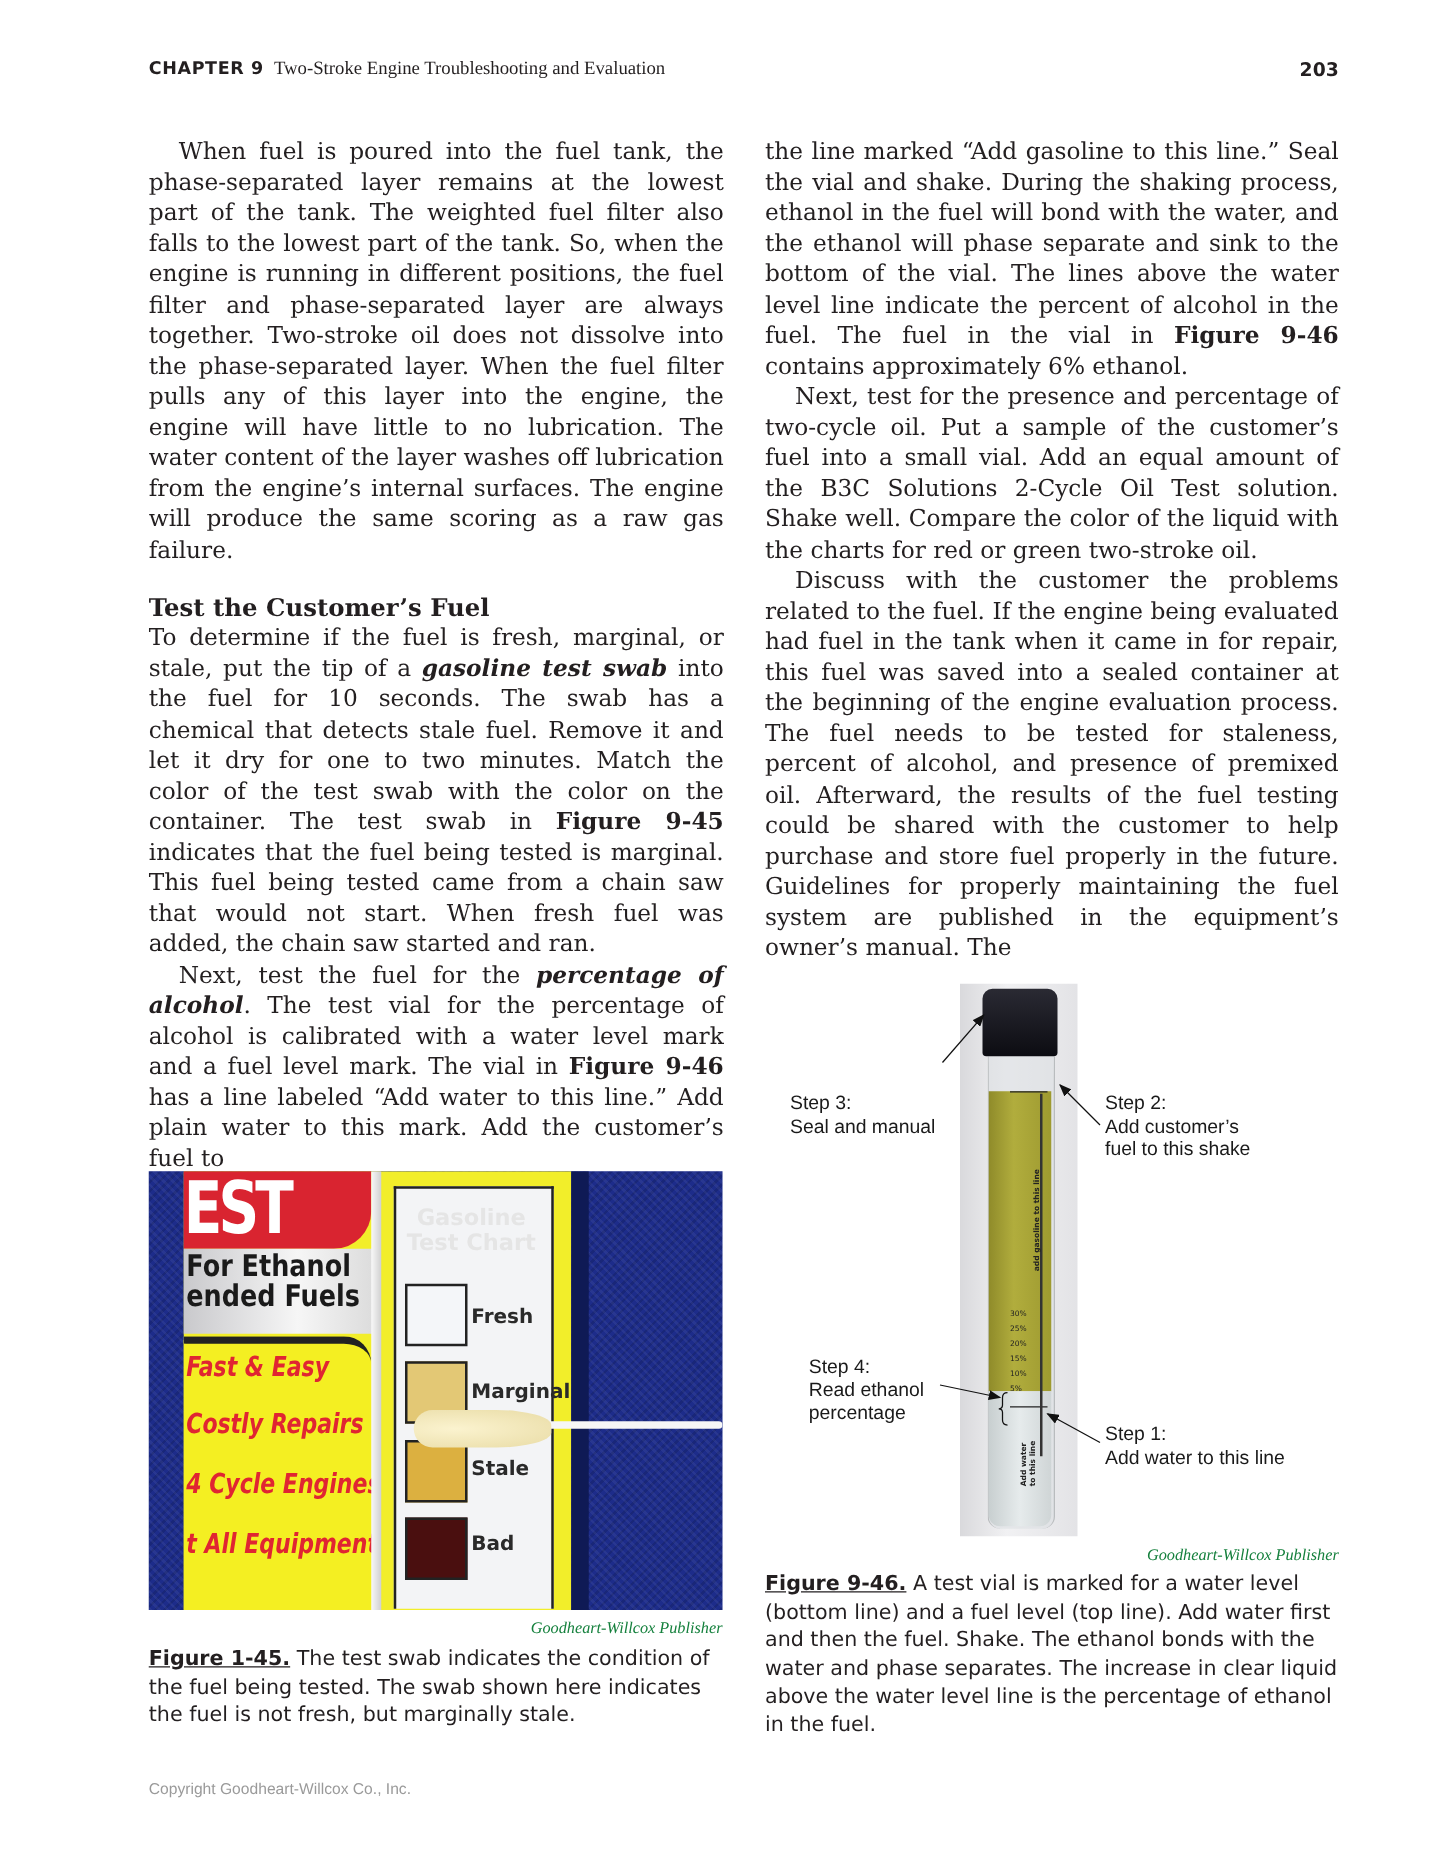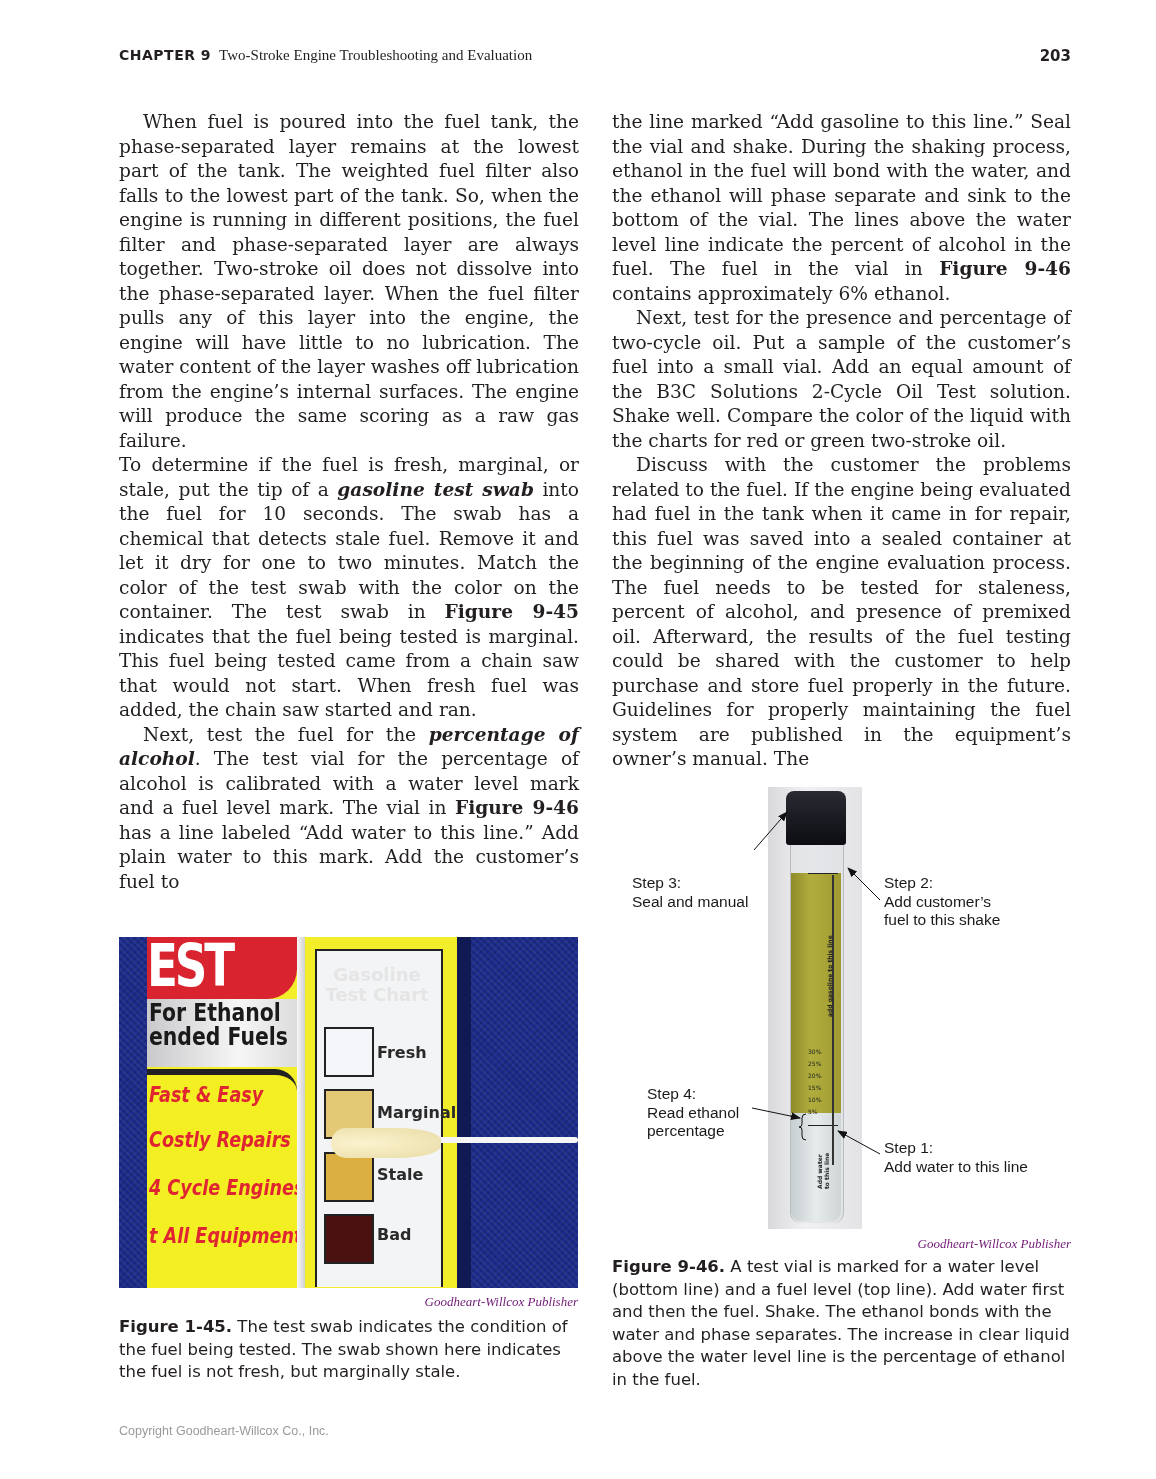--- a/index.html
+++ b/index.html
@@ -29,23 +29,23 @@
   .fig45 .redtxt { position: absolute; left: 30px; font-family: "DejaVu Sans", sans-serif; font-weight: bold; font-style: italic; font-size: 22px; color: #e02532; white-space: nowrap; transform: scaleX(0.8); transform-origin: left; }
   .fig45 .divider { position: absolute; left: 178px; top: 0; width: 8px; height: 351px; background: linear-gradient(90deg, #f8f8f8, #d0d0d0); }
   .fig45 .chart { position: absolute; left: 196px; top: 12px; width: 124px; height: 336px; background: #f3f4f6; border: 2px solid #222; border-bottom: none; }
   .fig45 .charttitle { position: absolute; left: 196px; top: 28px; width: 124px; text-align: center; font-family: "DejaVu Sans", sans-serif; font-weight: bold; font-size: 18px; line-height: 20px; color: #e5e5e5; }
   .fig45 .sw { position: absolute; left: 205px; width: 46px; height: 46px; border: 2px solid #222; }
   .fig45 .swl { position: absolute; left: 258px; font-family: "DejaVu Sans", sans-serif; font-weight: bold; font-size: 16px; color: #2a2a2a; }
   .fig45 .stick { position: absolute; left: 260px; top: 200px; width: 199px; height: 6px; background: #f6f6f6; border-radius: 3px; }
   .fig45 .swab { position: absolute; left: 212px; top: 191px; width: 110px; height: 30px; background: radial-gradient(ellipse at 30% 50%, #fbf3cf, #e9dca6); border-radius: 15px 40% 40% 15px; }
   .fig45 .darkstrip { position: absolute; left: 338px; top: 0; width: 14px; height: 351px; background: #0f1a55; }
 
-  .credit { position: absolute; font-family: "Liberation Serif", serif; font-style: italic; font-size: 13px; color: #701a75; text-align: right; }
+  .credit { position: absolute; font-family: "Liberation Serif", serif; font-style: italic; font-size: 13px; color: #15803d; text-align: right; }
   .caption { position: absolute; font-family: "DejaVu Sans", sans-serif; font-size: 16.5px; line-height: 22.5px; color: #231f20; }
-  .caption .figlabel { font-weight: bold; }
+  .caption .figlabel { font-weight: bold; text-decoration: underline; }
 
   
   .fig46 { position: absolute; left: 768px; top: 787px; width: 94px; height: 442px; background: linear-gradient(90deg, #d9d9dc, #f1f1f3 40%, #e3e3e6); }
   .fig46 .cap { position: absolute; left: 18px; top: 4px; width: 60px; height: 54px; background: linear-gradient(180deg, #2a2a33, #0c0c12); border-radius: 8px 8px 3px 3px; }
   .fig46 .glass { position: absolute; left: 22px; top: 58px; width: 52px; height: 378px; background: rgba(220,224,226,0.6); border-left: 1px solid #b9bcbe; border-right: 1px solid #b9bcbe; border-radius: 0 0 10px 10px; }
   .fig46 .fuel { position: absolute; left: 23px; top: 86px; width: 50px; height: 240px; background: linear-gradient(90deg, #8f8b2a, #b1ad3d 40%, #9e9a30); }
   .fig46 .water { position: absolute; left: 23px; top: 326px; width: 50px; height: 108px; background: linear-gradient(90deg, #c8cfd0, #e6ebec 50%, #cfd5d6); border-radius: 0 0 9px 9px; }
   .fig46 .scale { position: absolute; left: 64px; top: 88px; width: 2px; height: 290px; background: #333; }
   .fig46 .pct { position: absolute; left: 40px; font-family: "DejaVu Sans", sans-serif; font-size: 6px; color: #222; }
   .fig46 .vtext { position: absolute; font-family: "DejaVu Sans", sans-serif; font-size: 6px; font-weight: bold; color: #222; transform: rotate(-90deg); transform-origin: left top; white-space: nowrap; }
@@ -59,20 +59,21 @@
 </head>
 <body>
 
 <div class="header">
   <span class="chap">CHAPTER 9</span><span class="title">Two-Stroke Engine Troubleshooting and Evaluation</span>
   <span class="pnum">203</span>
 </div>
 
 <div class="col left">
   <p>When fuel is poured into the fuel tank, the phase-separated layer remains at the lowest part of the tank. The weighted fuel filter also falls to the lowest part of the tank. So, when the engine is running in different positions, the fuel filter and phase-separated layer are always together. Two-stroke oil does not dissolve into the phase-separated layer. When the fuel filter pulls any of this layer into the engine, the engine will have little to no lubrication. The water content of the layer washes off lubrication from the engine’s internal surfaces. The engine will produce the same scoring as a raw gas failure.</p>
+  <h3>Test the Customer’s Fuel</h3>
   <p class="noindent"><span>To determine if the fuel is fresh, marginal, or stale, put the tip of a </span><span class="bi">gasoline test swab</span><span> into the fuel for 10 seconds. The swab has a chemical that detects stale fuel. Remove it and let it dry for one to two minutes. Match the color of the test swab with the color on the container. The test swab in </span><span class="b">Figure 9-45</span><span> indicates that the fuel being tested is marginal. This fuel being tested came from a chain saw that would not start. When fresh fuel was added, the chain saw started and ran.</span></p>
   <p><span>Next, test the fuel for the </span><span class="bi">percentage of alcohol</span><span>. The test vial for the percentage of alcohol is calibrated with a water level mark and a fuel level mark. The vial in </span><span class="b">Figure 9-46</span><span> has a line labeled “Add water to this line.” Add plain water to this mark. Add the customer’s fuel to</span></p>
 </div>
 
 <div class="col right">
   <p class="noindent"><span>the line marked “Add gasoline to this line.” Seal the vial and shake. During the shaking process, ethanol in the fuel will bond with the water, and the ethanol will phase separate and sink to the bottom of the vial. The lines above the water level line indicate the percent of alcohol in the fuel. The fuel in the vial in </span><span class="b">Figure 9-46</span><span> contains approximately 6% ethanol.</span></p>
   <p>Next, test for the presence and percentage of two-cycle oil. Put a sample of the customer’s fuel into a small vial. Add an equal amount of the B3C Solutions 2-Cycle Oil Test solution. Shake well. Compare the color of the liquid with the charts for red or green two-stroke oil.</p>
   <p>Discuss with the customer the problems related to the fuel. If the engine being evaluated had fuel in the tank when it came in for repair, this fuel was saved into a sealed container at the beginning of the engine evaluation process. The fuel needs to be tested for staleness, percent of alcohol, and presence of premixed oil. Afterward, the results of the fuel testing could be shared with the customer to help purchase and store fuel properly in the future. Guidelines for properly maintaining the fuel system are published in the equipment’s owner’s manual. The</p>
 </div>
 

